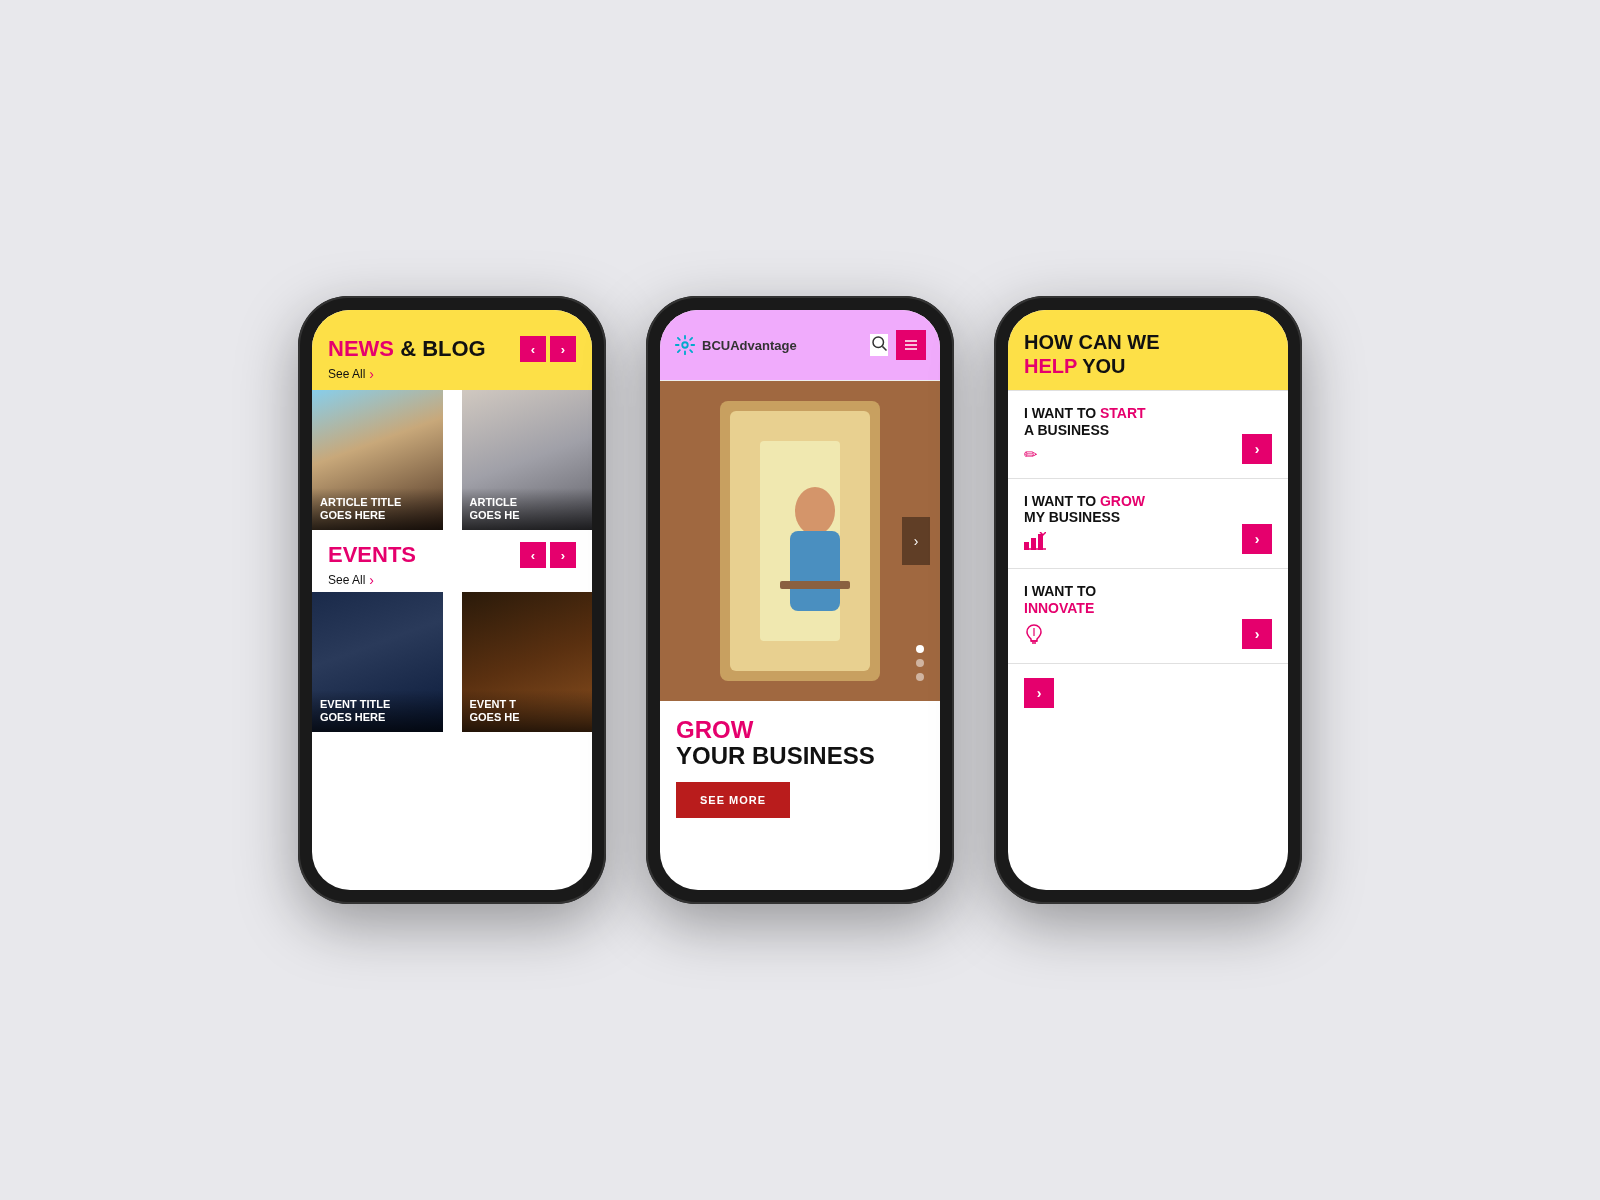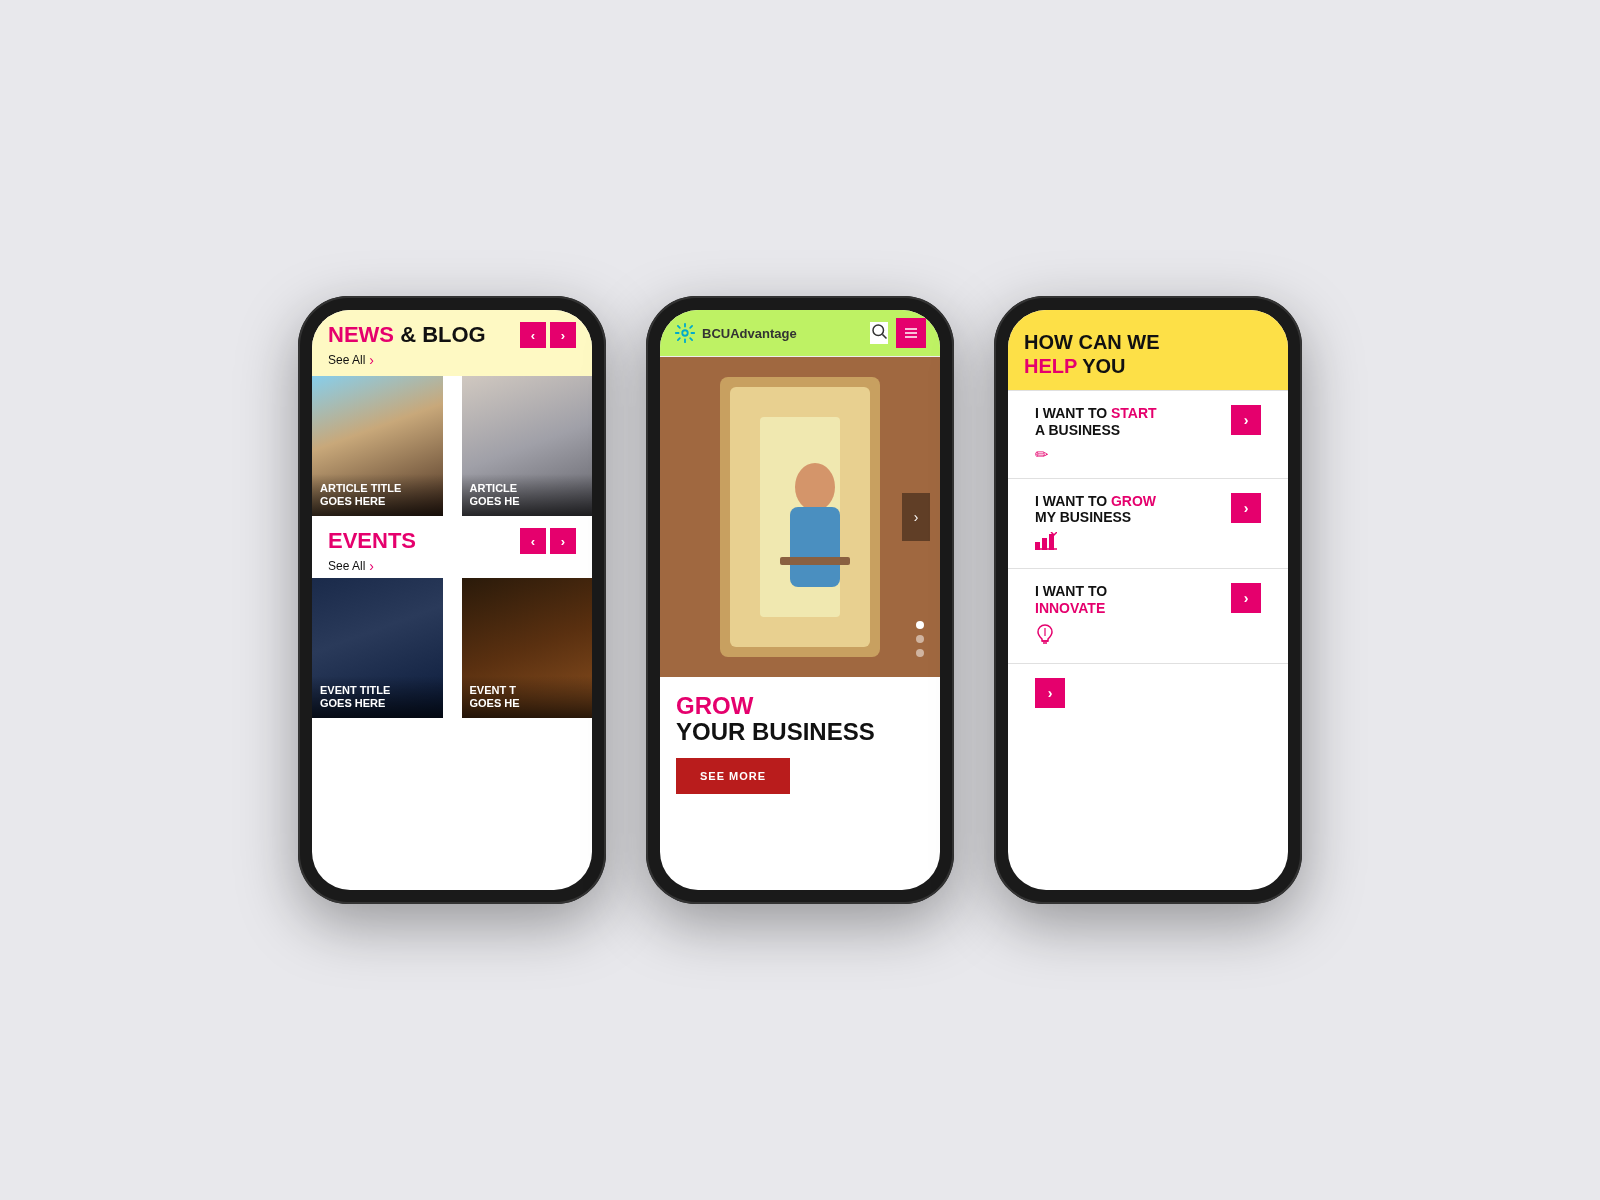--- a/index.html
+++ b/index.html
@@ -34,22 +34,22 @@
       border-radius: 38px;
       overflow: hidden;
       position: relative;
     }
     .phone-1 .phone-screen { width: 280px; height: 580px; }
     .phone-2 .phone-screen { width: 280px; height: 580px; }
     .phone-3 .phone-screen { width: 280px; height: 580px; }
 
     
     .p1-header {
-      padding: 12px 16px 8px;
-      background: #fef9c3;
+      padding: 26px 16px 8px;
+      background: #fde047;
     }
     .p1-title {
       font-size: 22px;
       font-weight: 900;
       color: #111;
       display: flex;
       align-items: center;
       justify-content: space-between;
     }
     .p1-title .highlight { color: #e5006d; }
@@ -137,22 +137,22 @@
     }
 
     
     .p1-events-header {
       padding: 10px 16px 4px;
       background: #fff;
     }
 
     
     .p2-navbar {
-      background: #bef264;
-      padding: 8px 14px;
+      background: #f0abfc;
+      padding: 20px 14px;
       display: flex;
       align-items: center;
       justify-content: space-between;
       border-bottom: 1px solid #eee;
     }
     .p2-logo {
       display: flex;
       align-items: center;
       gap: 6px;
       font-size: 13px;
@@ -261,23 +261,23 @@
       font-size: 20px;
       font-weight: 900;
       color: #111;
       line-height: 1.2;
       text-transform: uppercase;
     }
     .p3-title .highlight { color: #e5006d; }
 
     .p3-menu-item {
       border-top: 1px solid #e0e0e0;
-      padding: 14px 27px;
-      display: flex;
-      align-items: flex-start;
+      padding: 14px 16px;
+      display: flex;
+      align-items: flex-end;
       justify-content: space-between;
       background: #fff;
     }
     .p3-menu-left {}
     .p3-menu-title {
       font-size: 14px;
       font-weight: 900;
       color: #111;
       line-height: 1.2;
       text-transform: uppercase;

